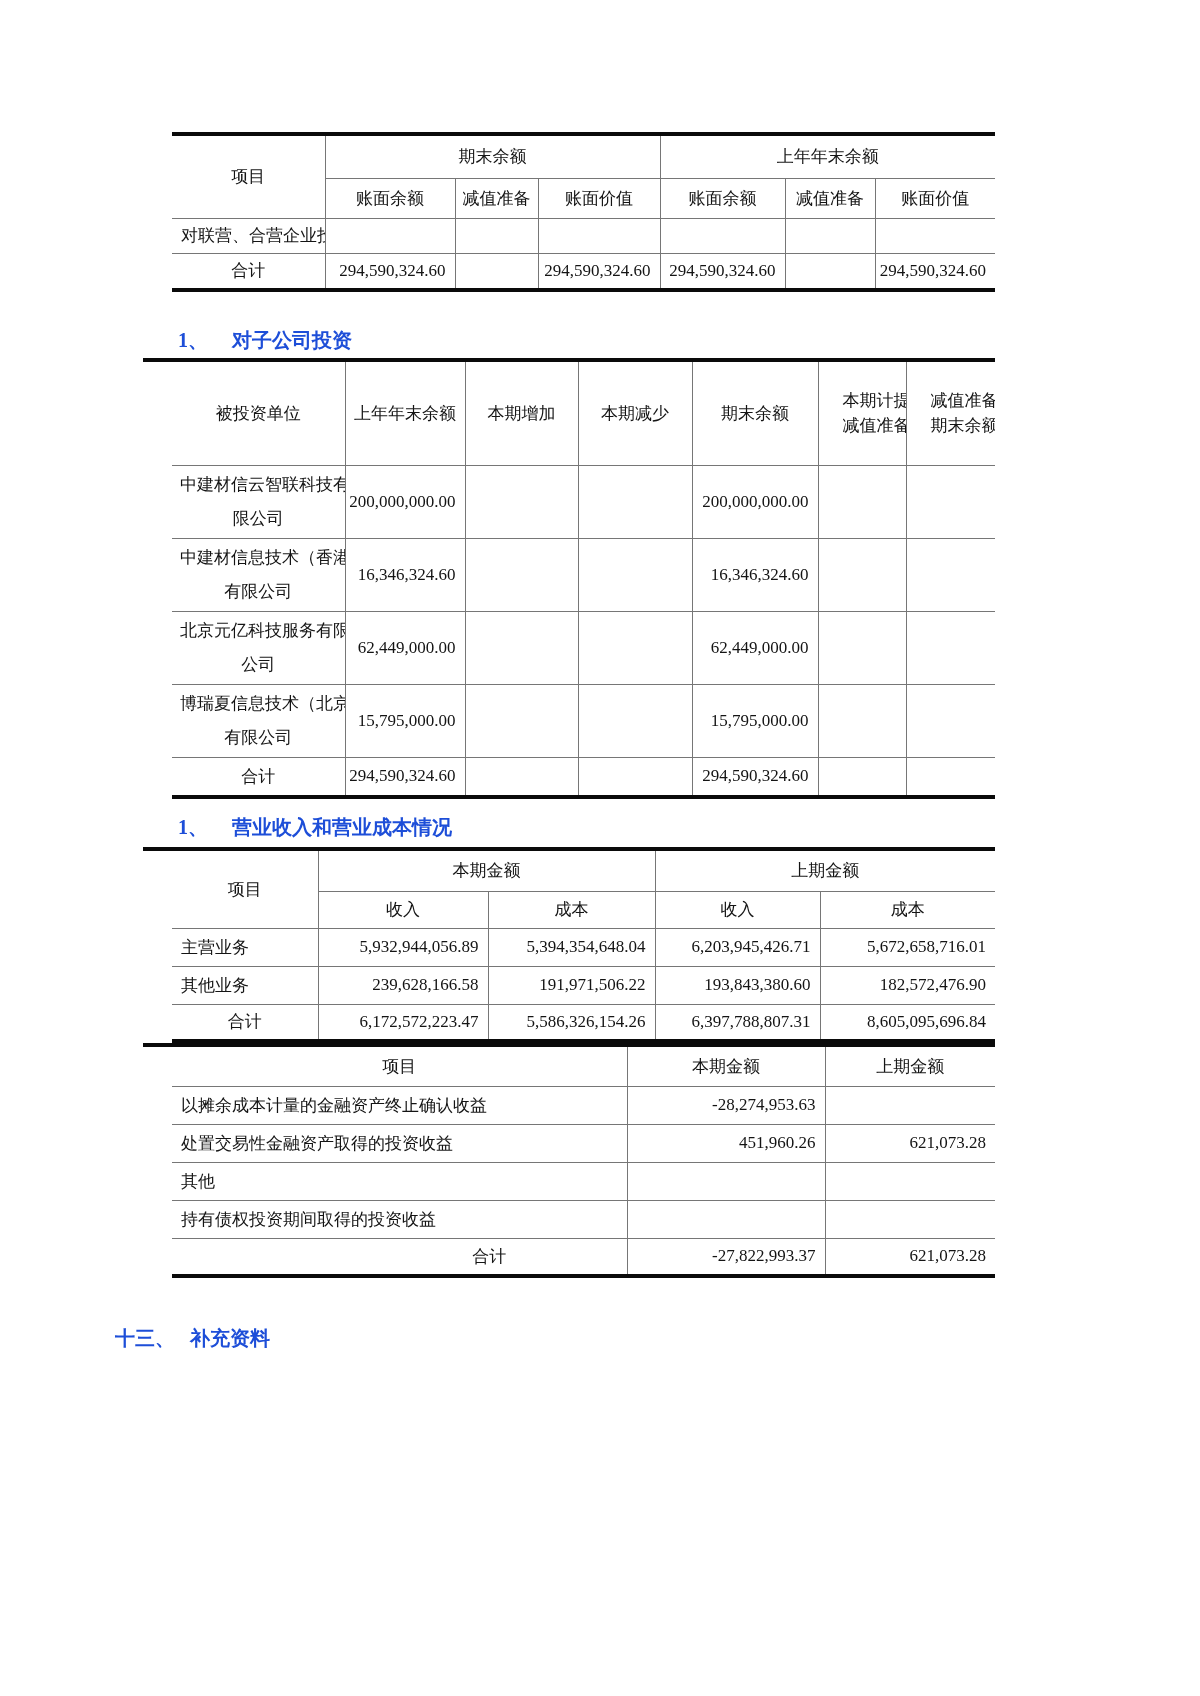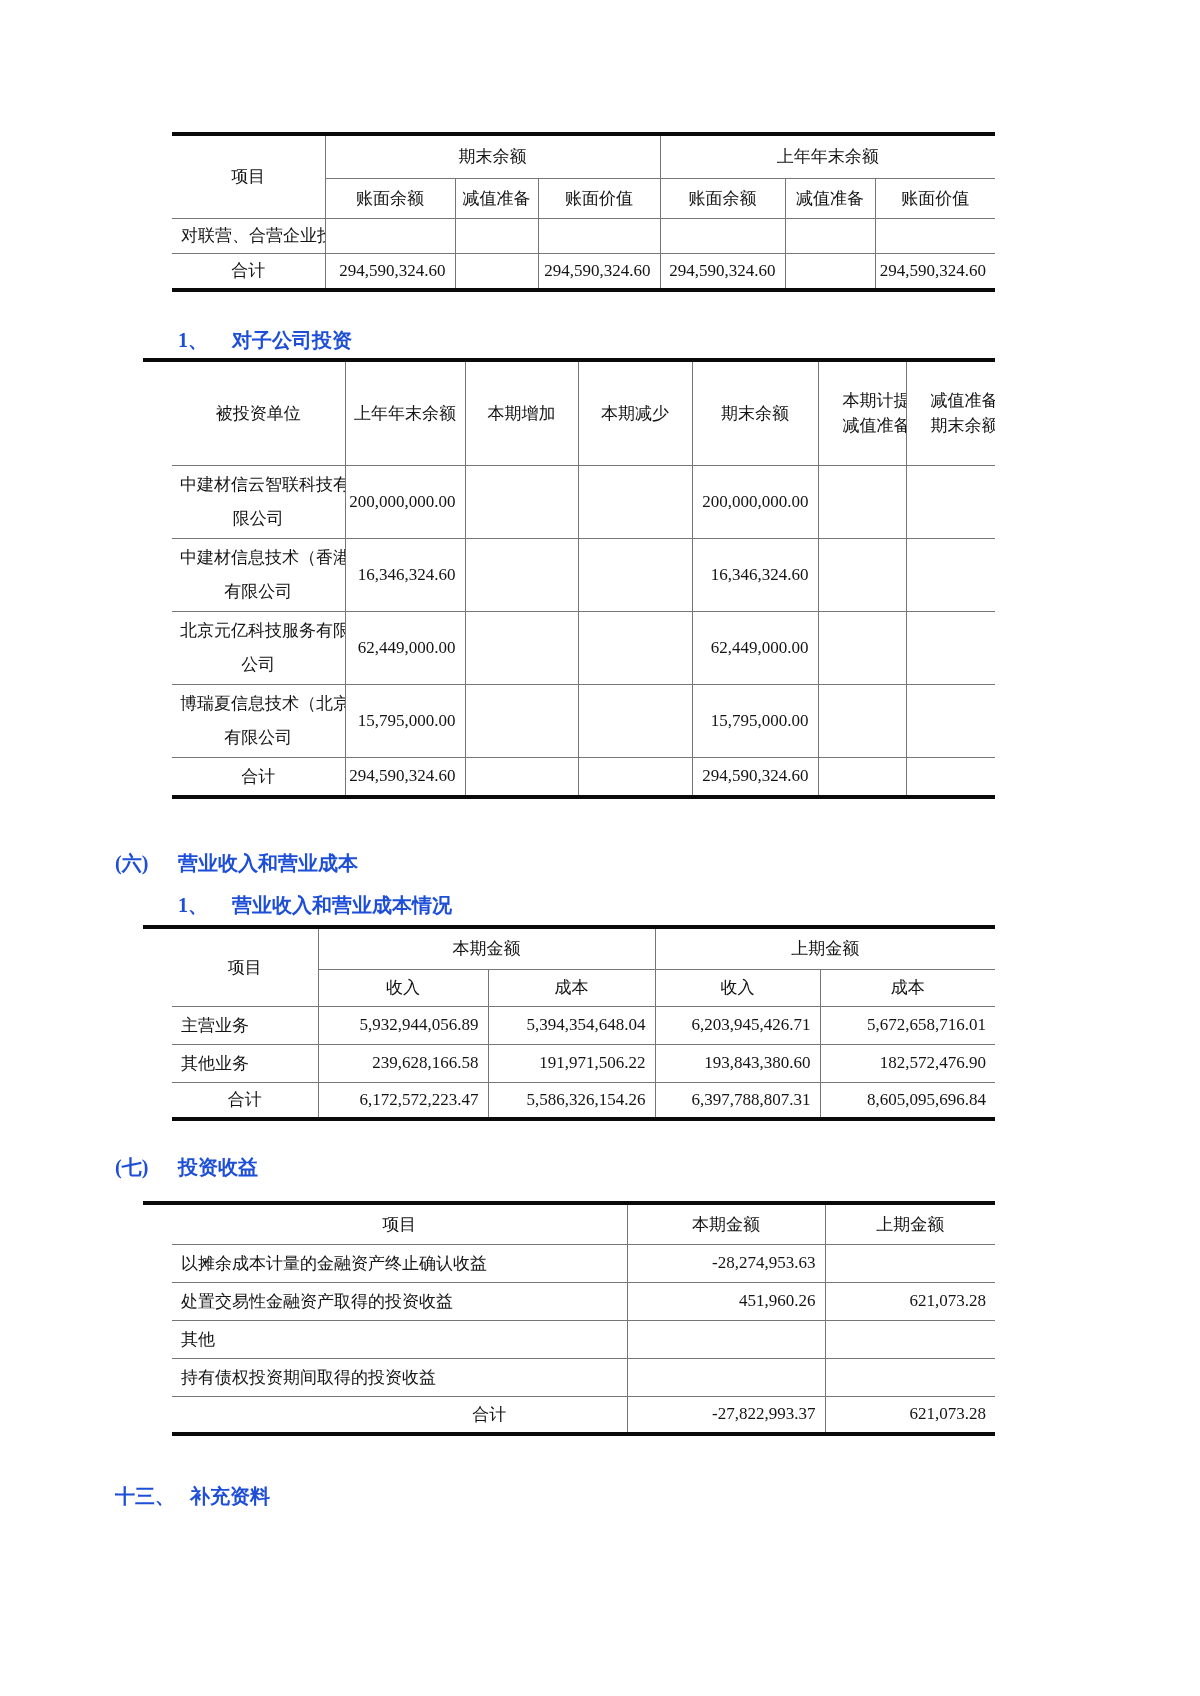--- a/index.html
+++ b/index.html
@@ -227,23 +227,20 @@
         <td class="num"></td>
         <td class="num"></td>
         <td class="num">294,590,324.60</td>
         <td class="num"></td>
         <td class="num"></td>
       </tr>
     </tbody>
       </table>
   </div>
 
-  <div class="heading h-six">
-    <span class="hnum w63">(六)</span><span>营业收入和营业成本</span>
-  </div>
 
   <div class="heading h-six1">
     <span class="hnum w54">1、</span><span>营业收入和营业成本情况</span>
   </div>
 
   <div class="wrap-extend">
     <table class="fin t3">
       <colgroup>
         <col style="width:146px">
           <col style="width:170px">
@@ -281,23 +278,20 @@
         <td class="ctr">合计</td>
         <td class="num">6,172,572,223.47</td>
         <td class="num">5,586,326,154.26</td>
         <td class="num">6,397,788,807.31</td>
         <td class="num">8,605,095,696.84</td>
       </tr>
     </tbody>
       </table>
   </div>
 
-  <div class="heading h-seven">
-    <span class="hnum w63">(七)</span><span>投资收益</span>
-  </div>
 
   <div class="wrap-extend">
     <table class="fin t4">
       <colgroup>
         <col style="width:455px">
           <col style="width:198px">
           <col style="width:170px">
       </colgroup>
       <tbody>
           <tr class="hrow">

